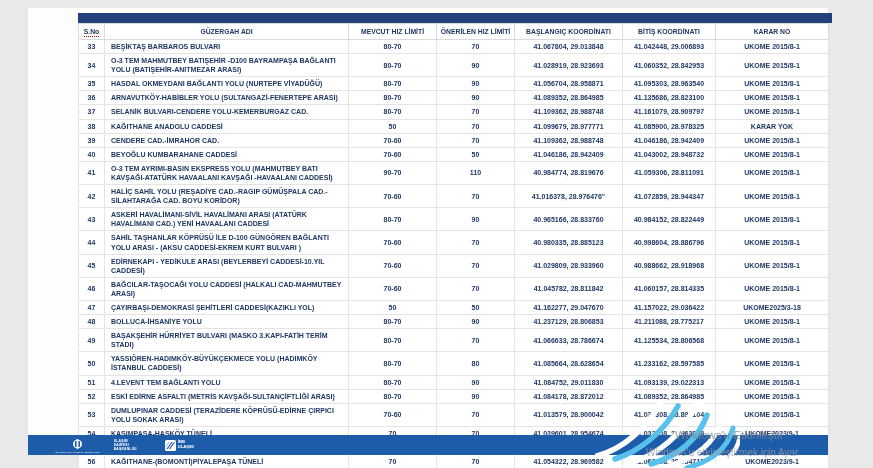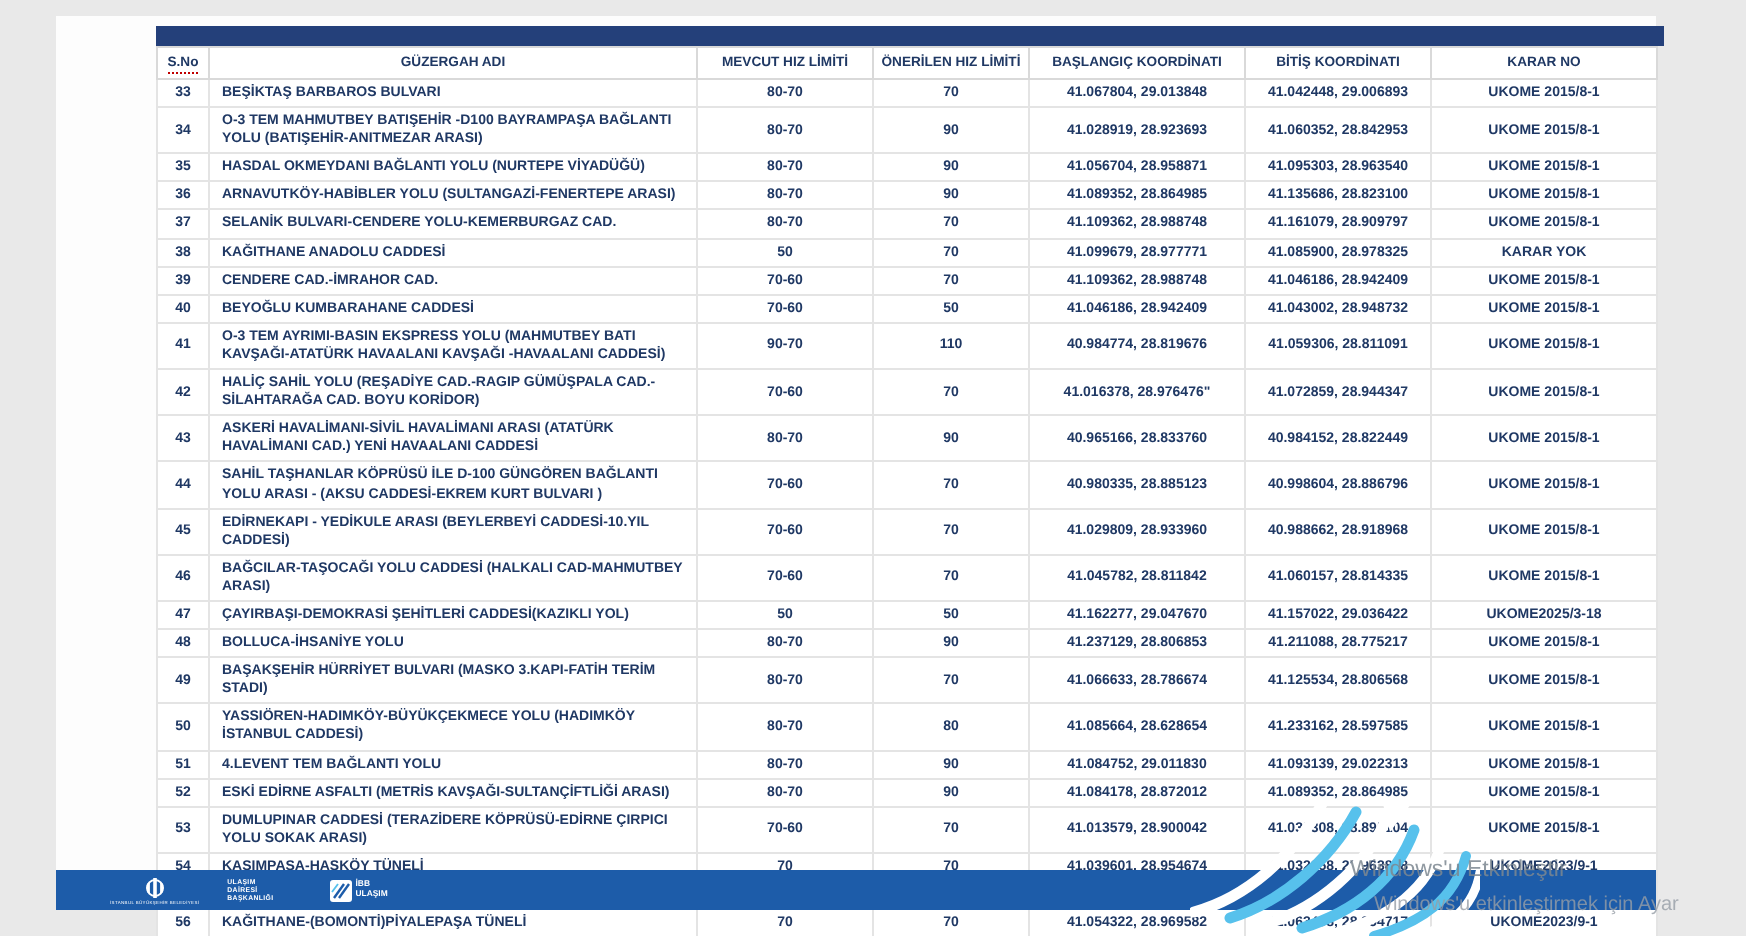--- a/index.html
+++ b/index.html
@@ -31,21 +31,21 @@
   .ibb-caption{font-size:2.2px;color:#ffffff;white-space:nowrap;margin-top:1px;letter-spacing:.2px;}
   .dept{margin-left:14px;color:#ffffff;font-weight:bold;font-size:3.4px;line-height:1.25;letter-spacing:.2px;}
   .ulasim{margin-left:28px;display:flex;align-items:center;gap:2px;}
   .ulasim-text{color:#ffffff;font-weight:bold;font-size:4.2px;line-height:1.1;}
   .fingerprint{position:absolute;left:595px;top:400px;width:145px;height:68px;pointer-events:none;}
   .wm1{
     position:absolute;left:675px;top:429px;font-size:11.5px;
     color:rgba(125,135,145,0.85);white-space:nowrap;z-index:5;
   }
   .wm2{
-    position:absolute;left:687px;top:447px;font-size:10px;
+    position:absolute;left:646px;top:447px;font-size:10px;
     color:rgba(150,158,166,0.8);white-space:nowrap;z-index:5;
   }
 </style>
 </head>
 <body>
 
 <div class="panel">
 
   <div class="topbar"></div>
 

